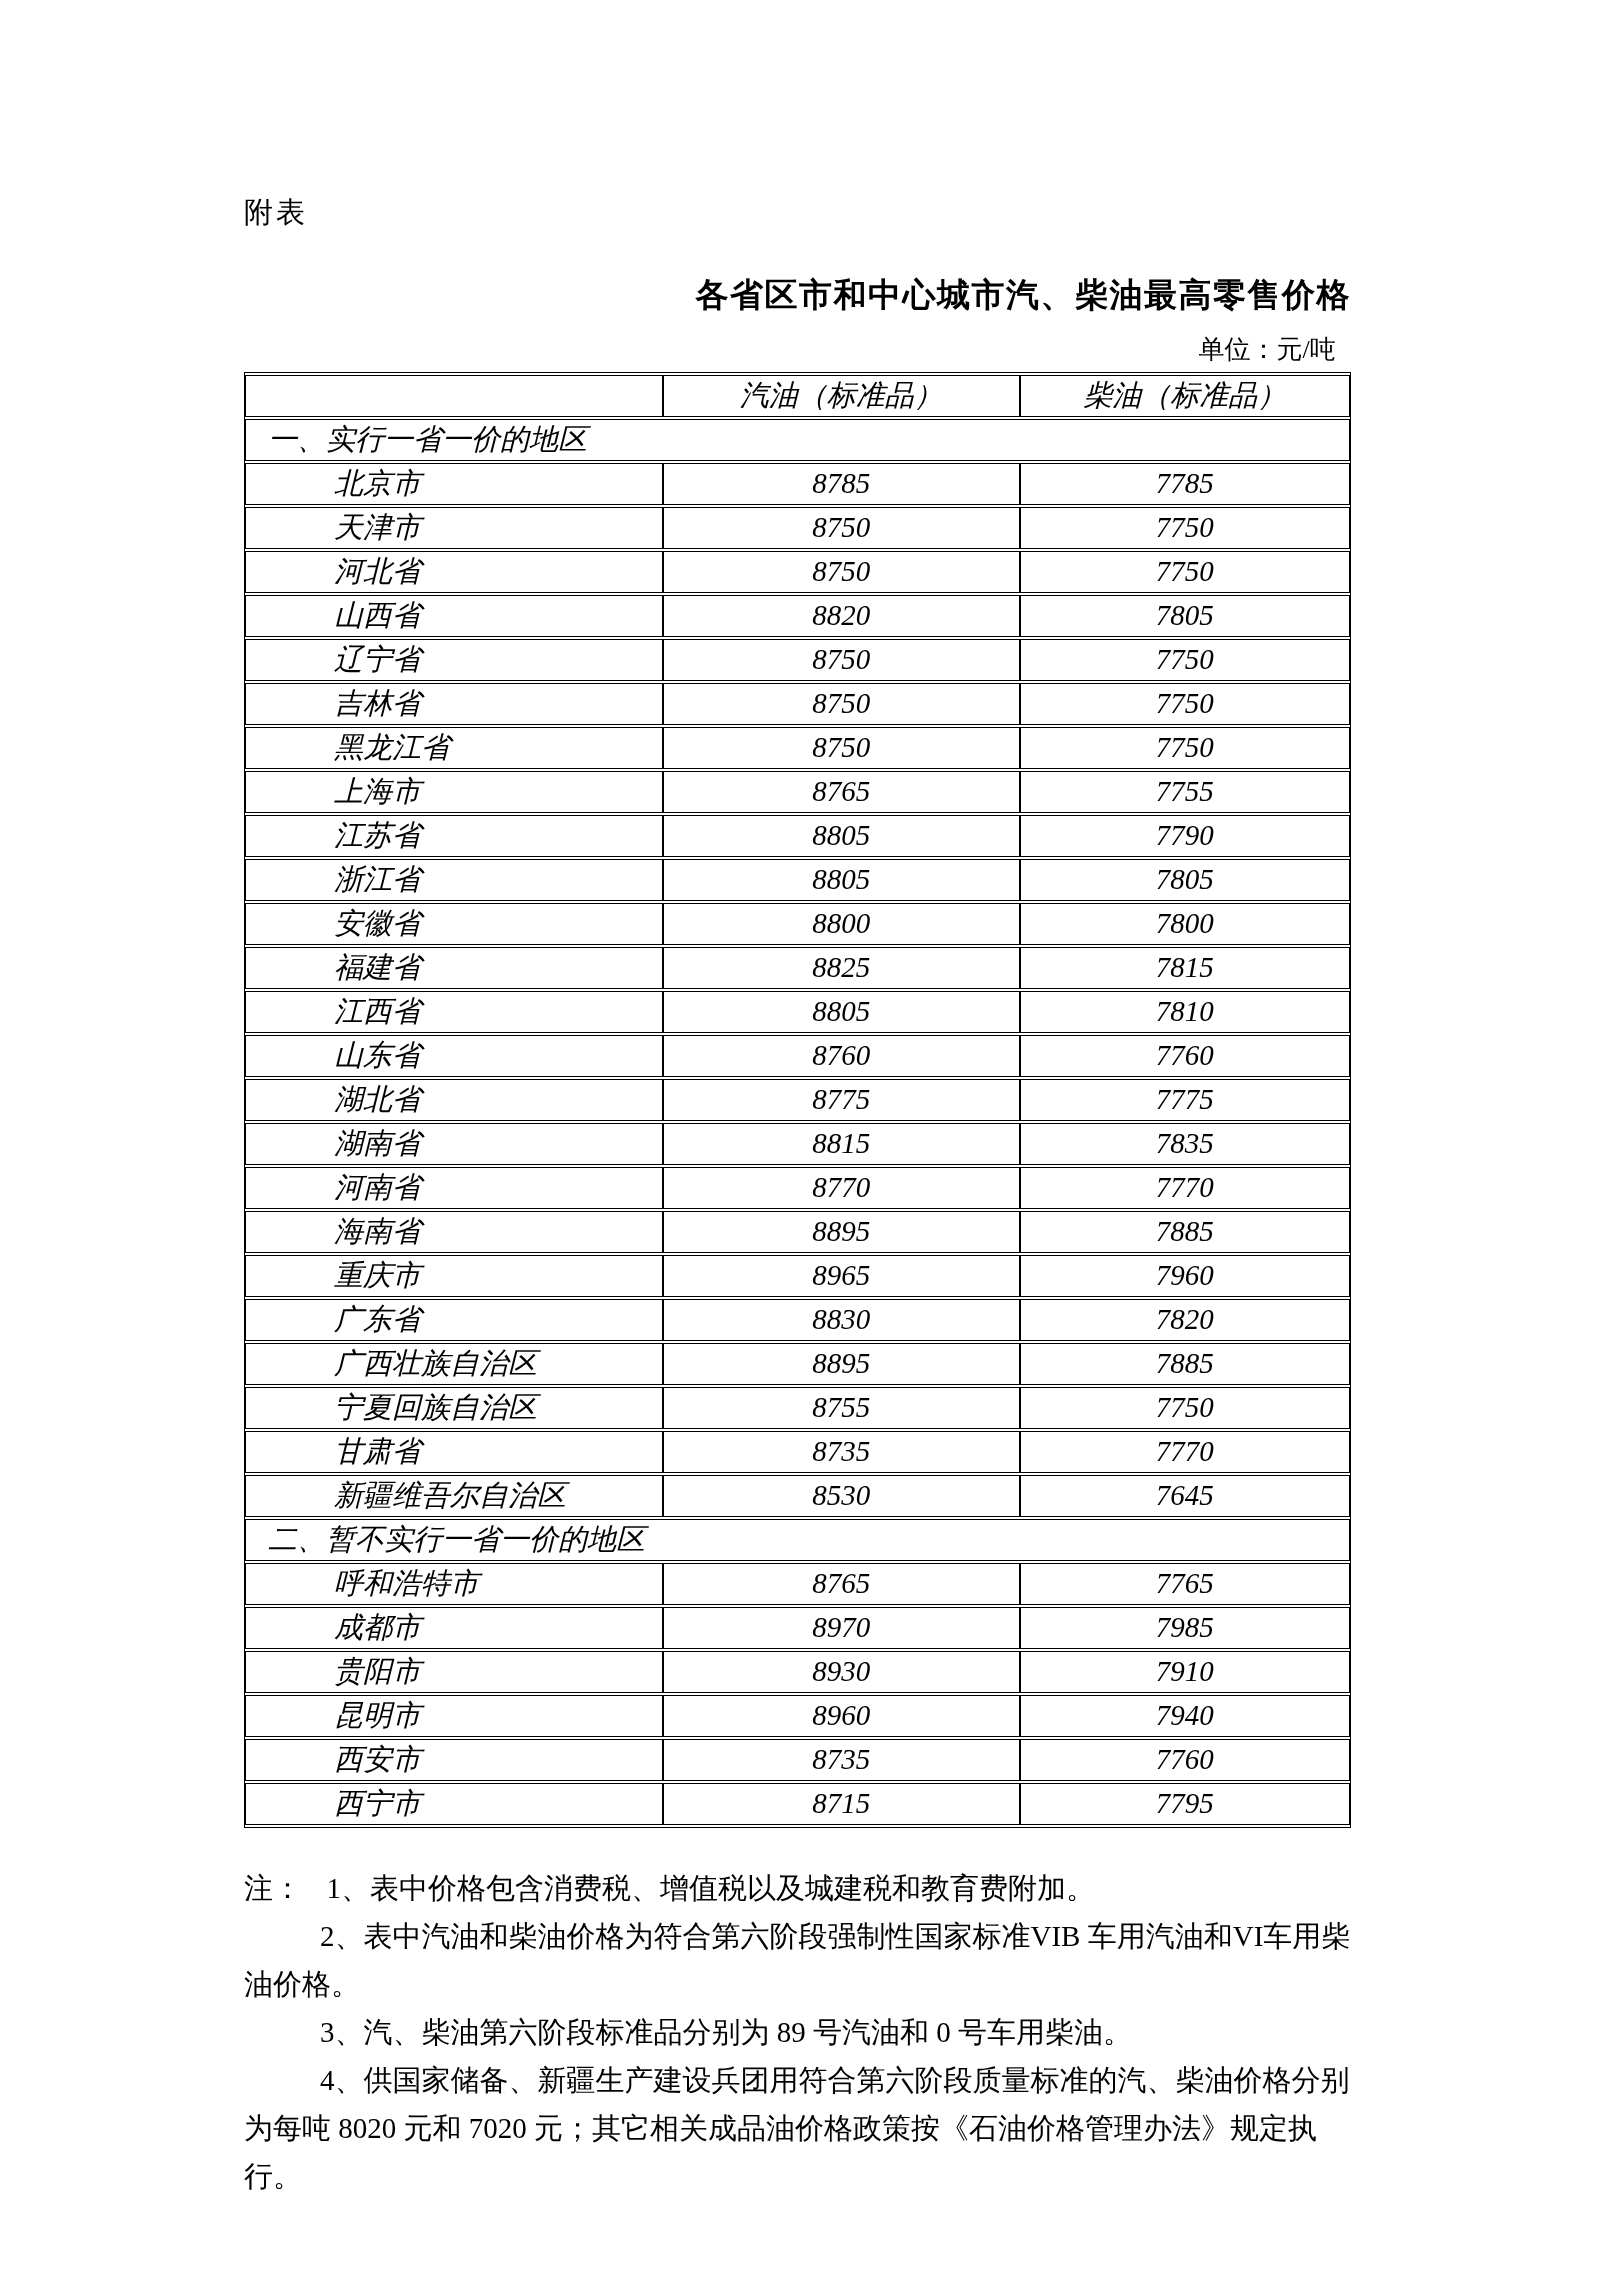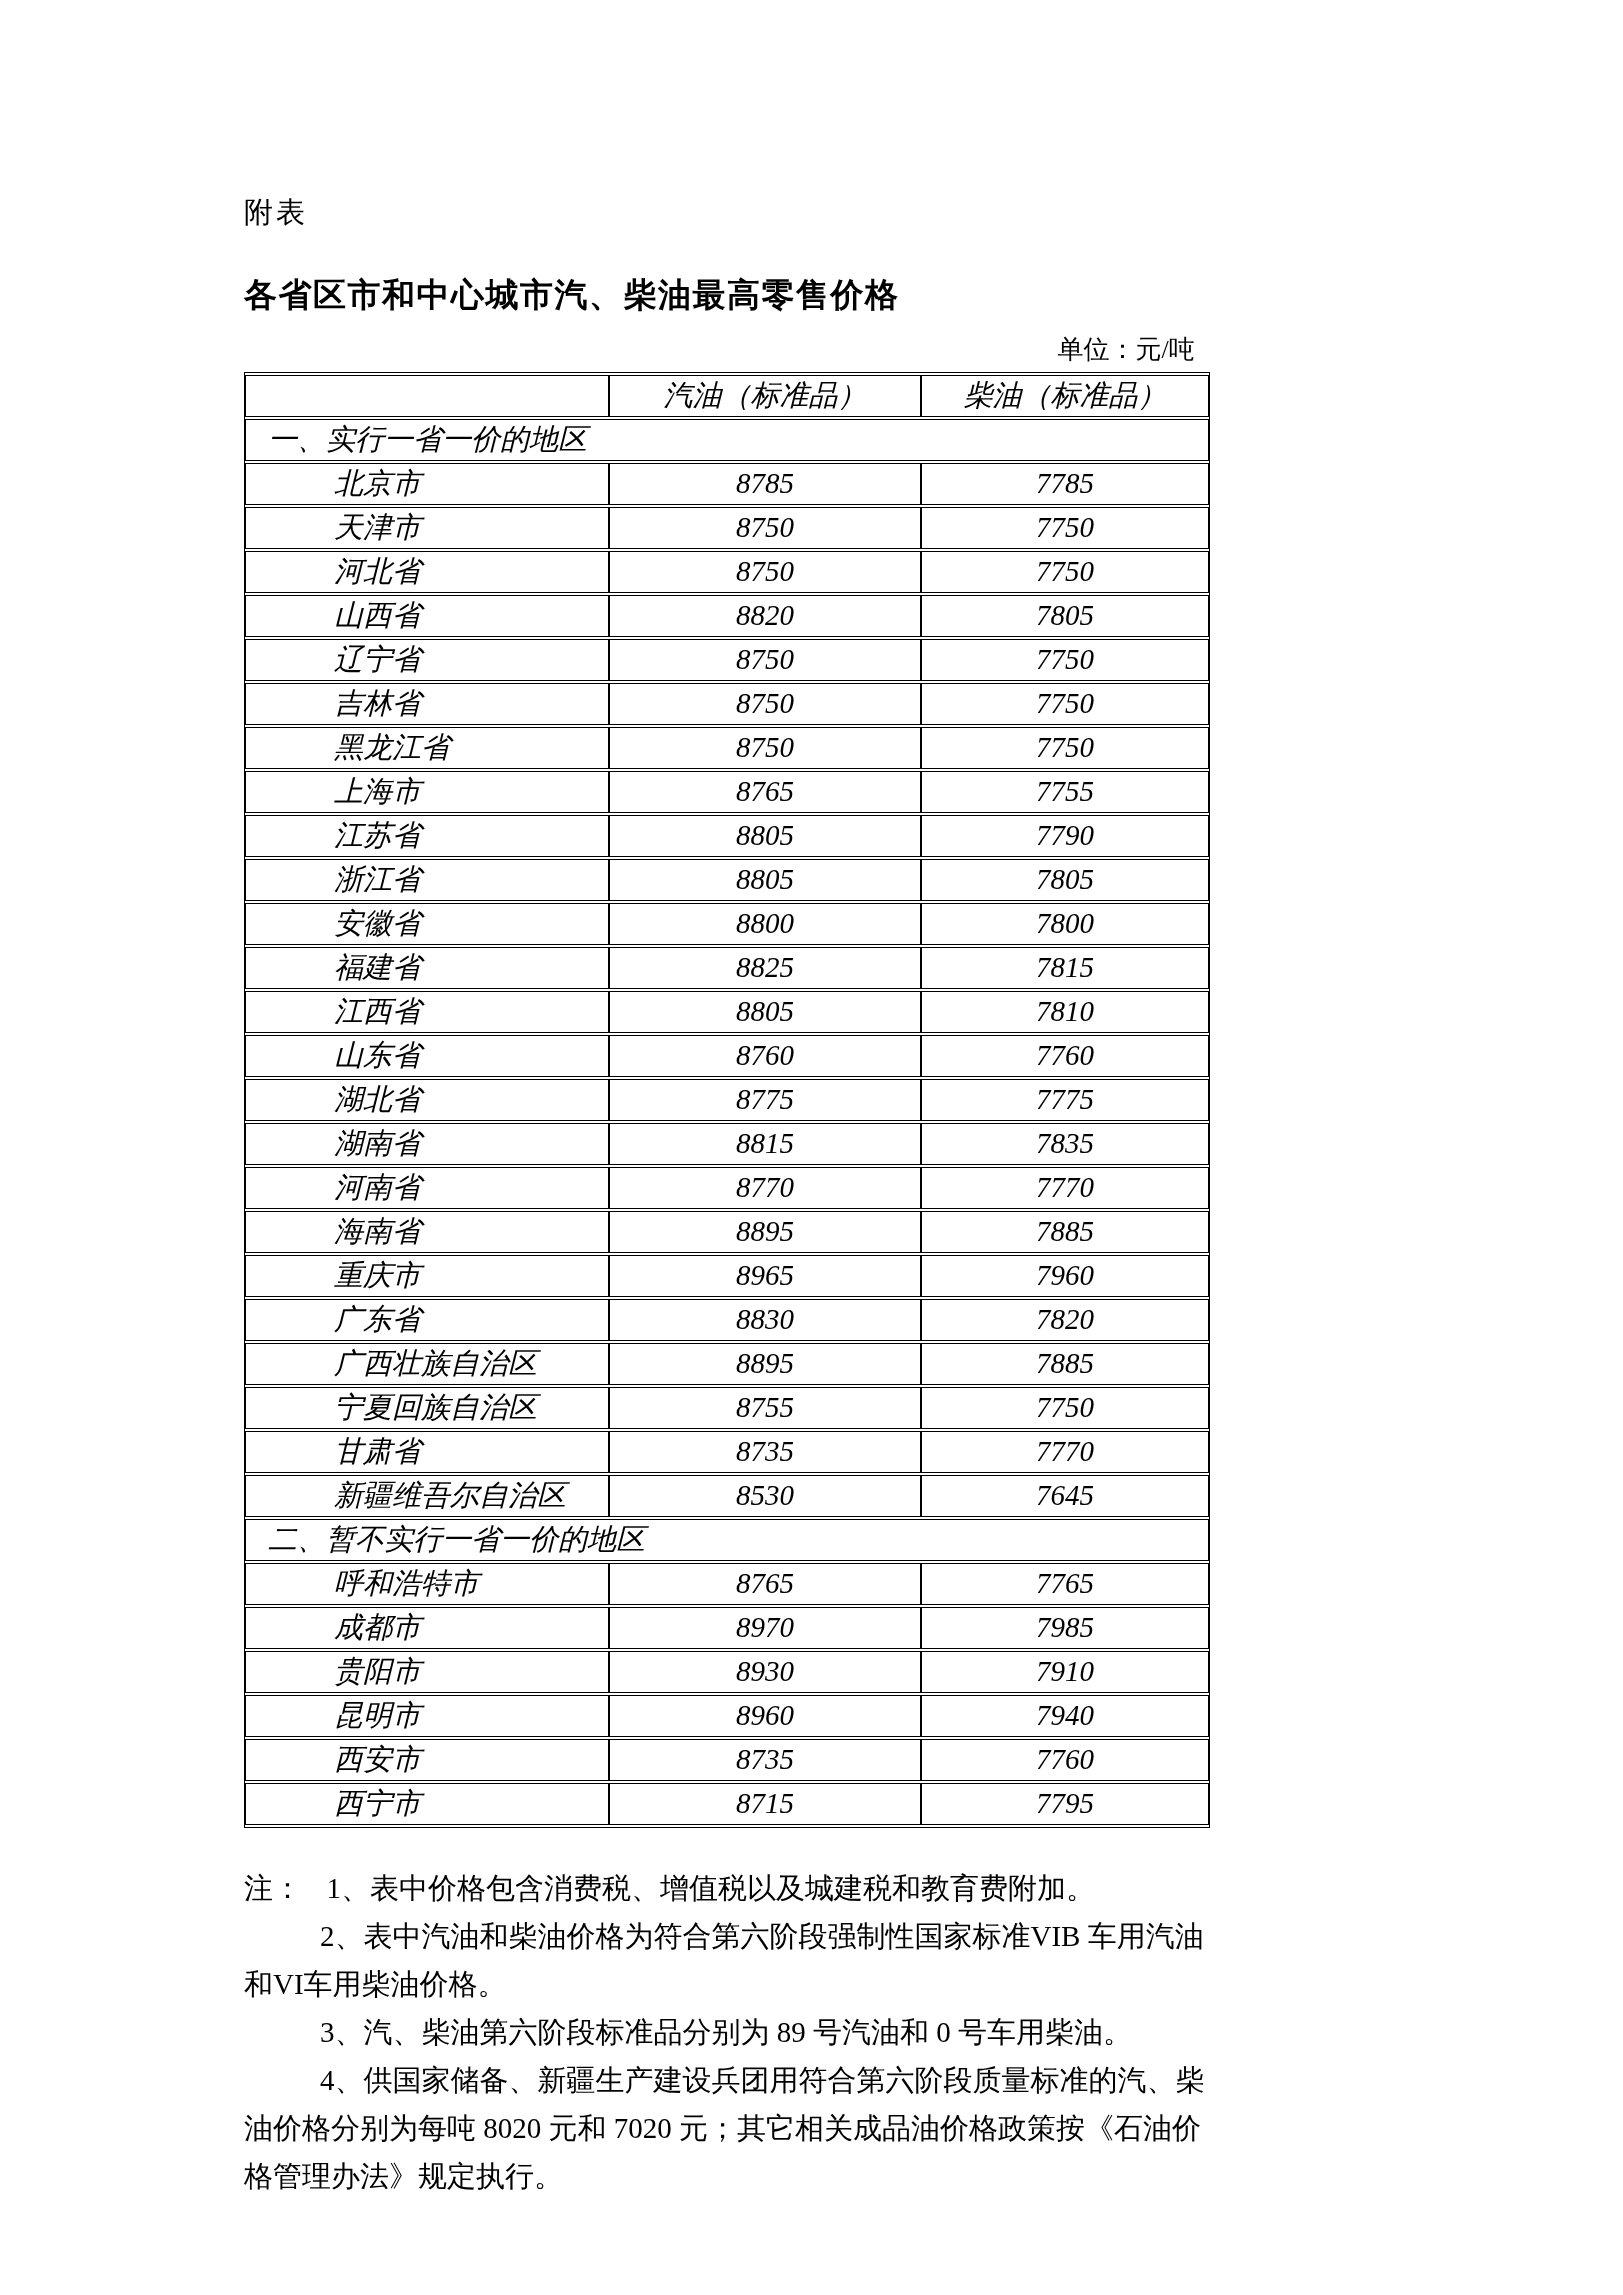--- a/index.html
+++ b/index.html
@@ -11,31 +11,31 @@
   body {
     width: 1623px;
     height: 2295px;
     position: relative;
     font-family: "Liberation Serif", "DejaVu Serif", serif;
   }
   .content {
     position: absolute;
     left: 244px;
     top: 0;
-    width: 966px;
+    width: 1107px;
   }
   .appendix-label {
     margin-top: 195px;
     font-size: 29px;
     line-height: 1.2;
     letter-spacing: 3.1px;
   }
   .doc-title {
     margin: 45px 0 0 0;
-    text-align: left;
+    text-align: right;
     font-family: "DejaVu Sans", "Liberation Sans", sans-serif;
     font-weight: bold;
     font-size: 33px;
     line-height: 1.2;
     letter-spacing: 1.5px;
   }
   .unit-label {
     margin-top: 20px;
     text-align: right;
     font-size: 26px;

